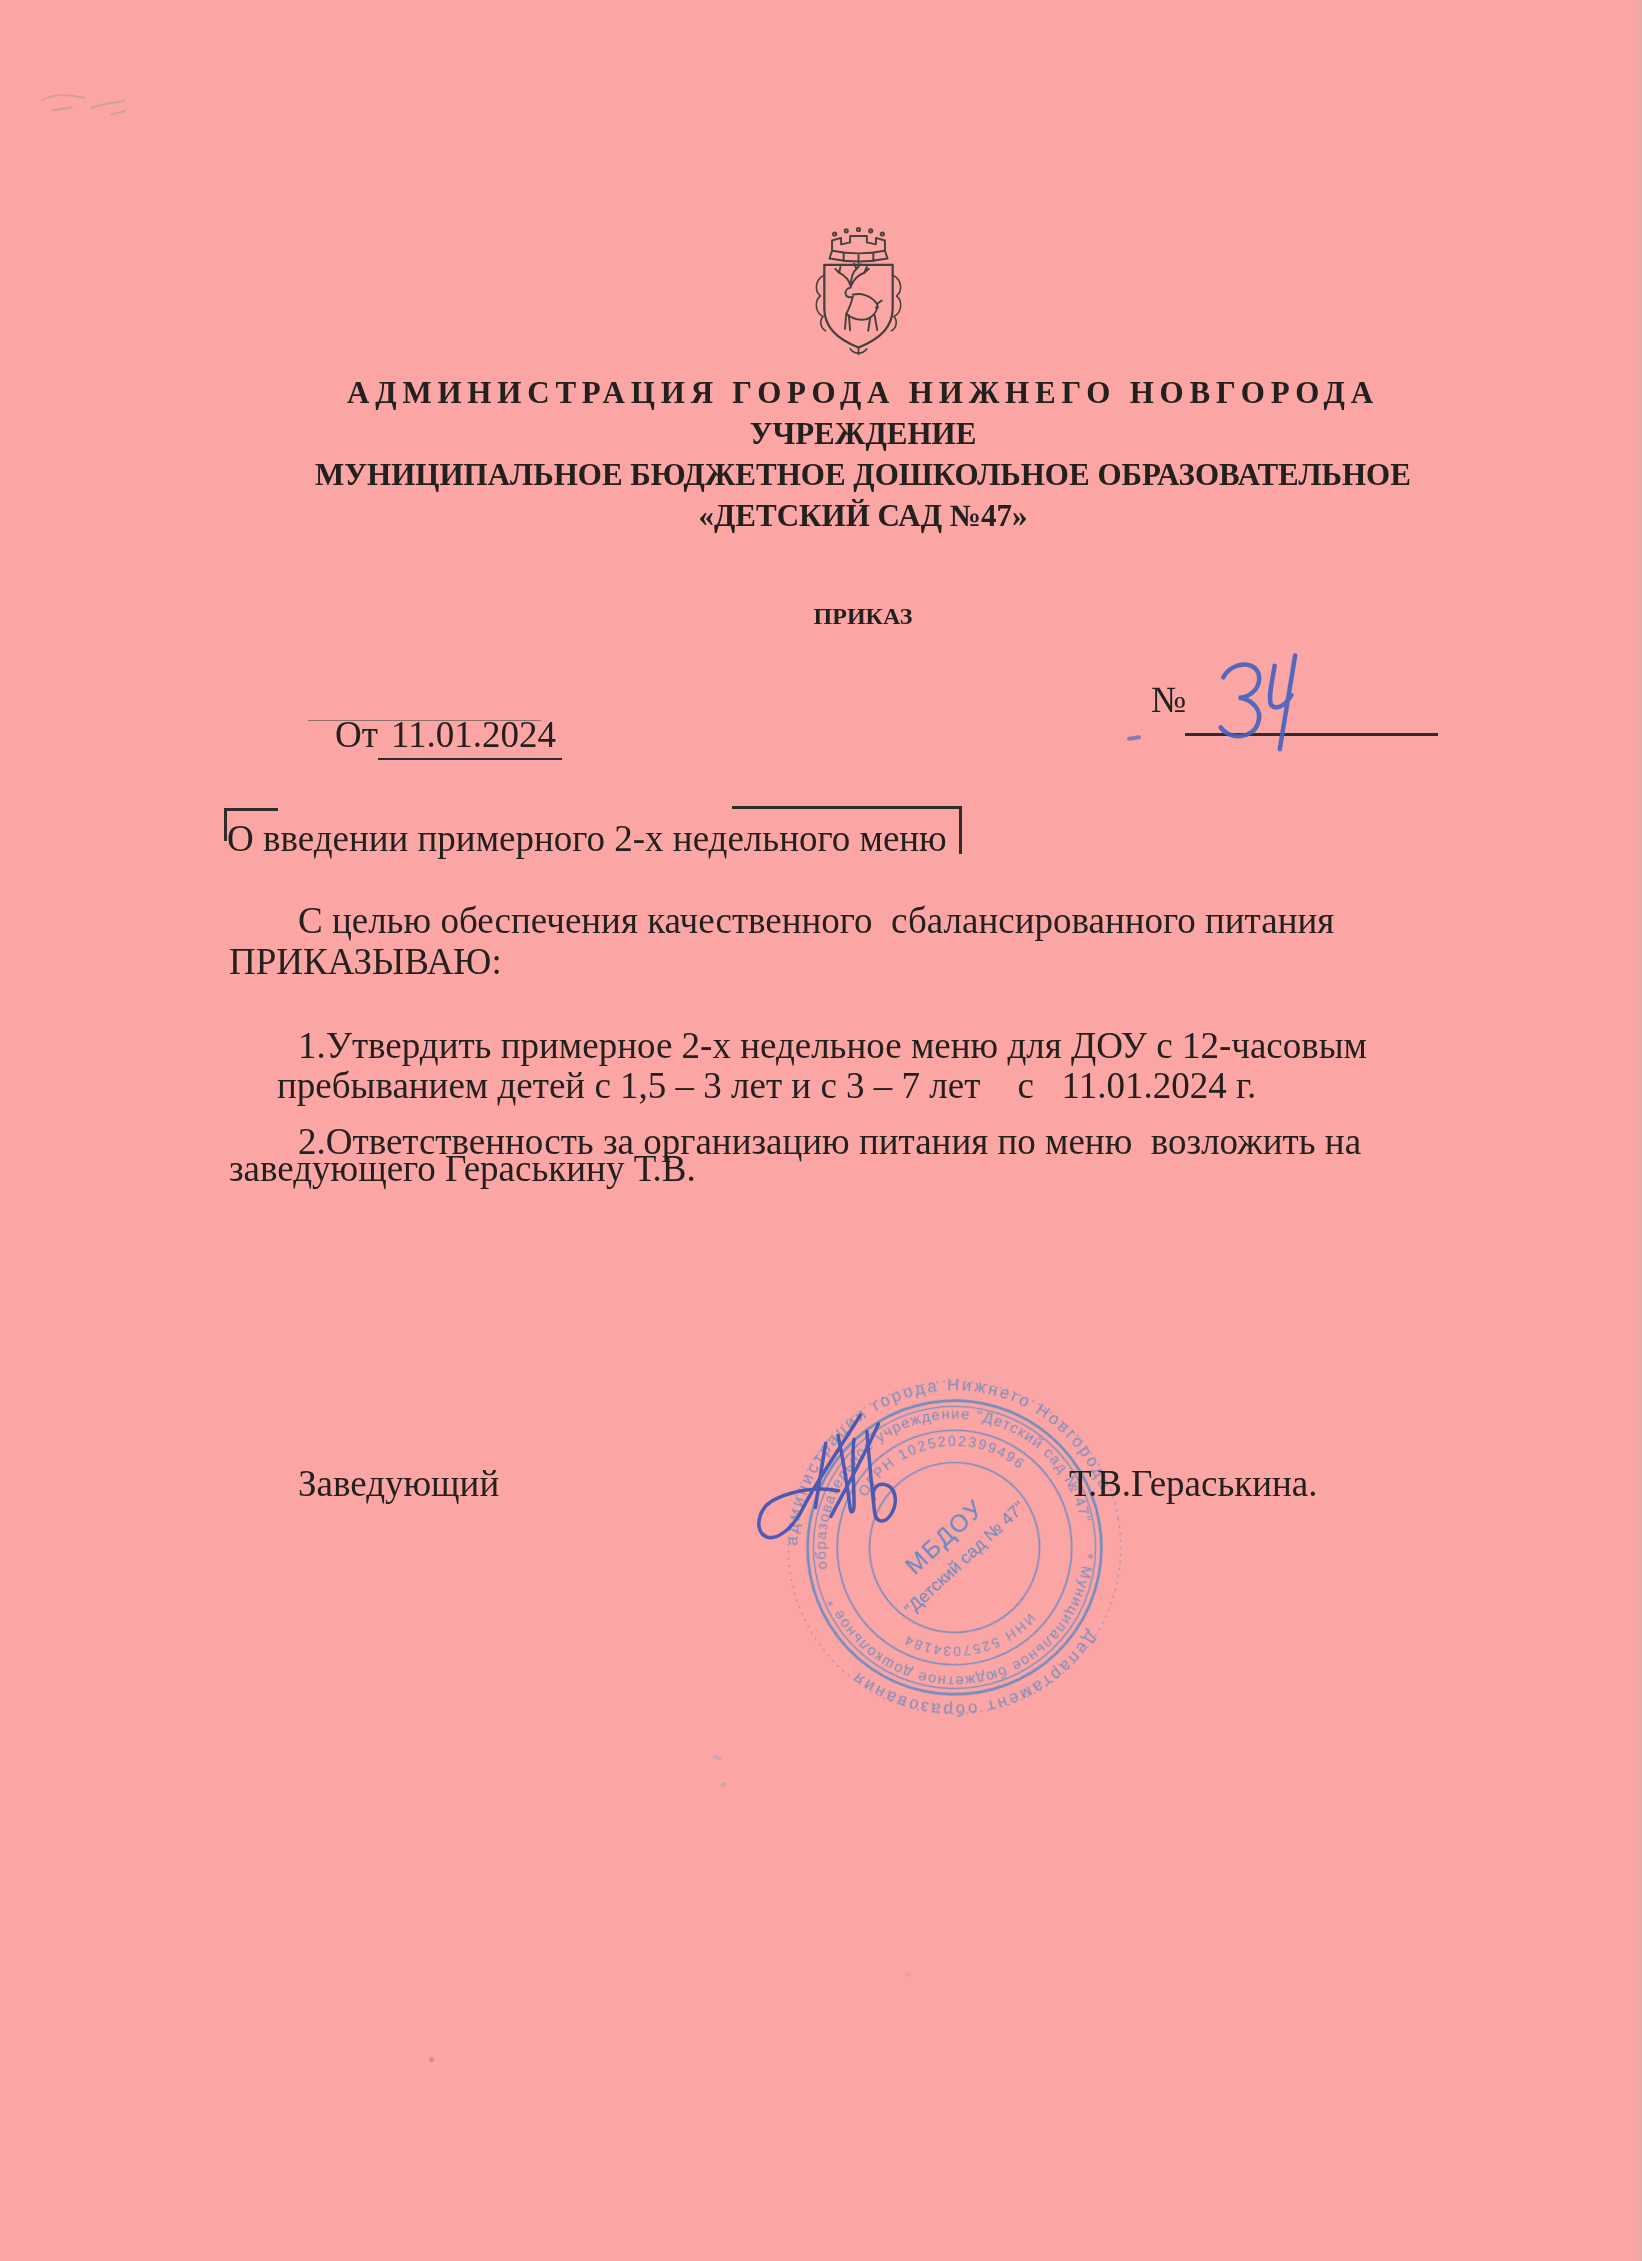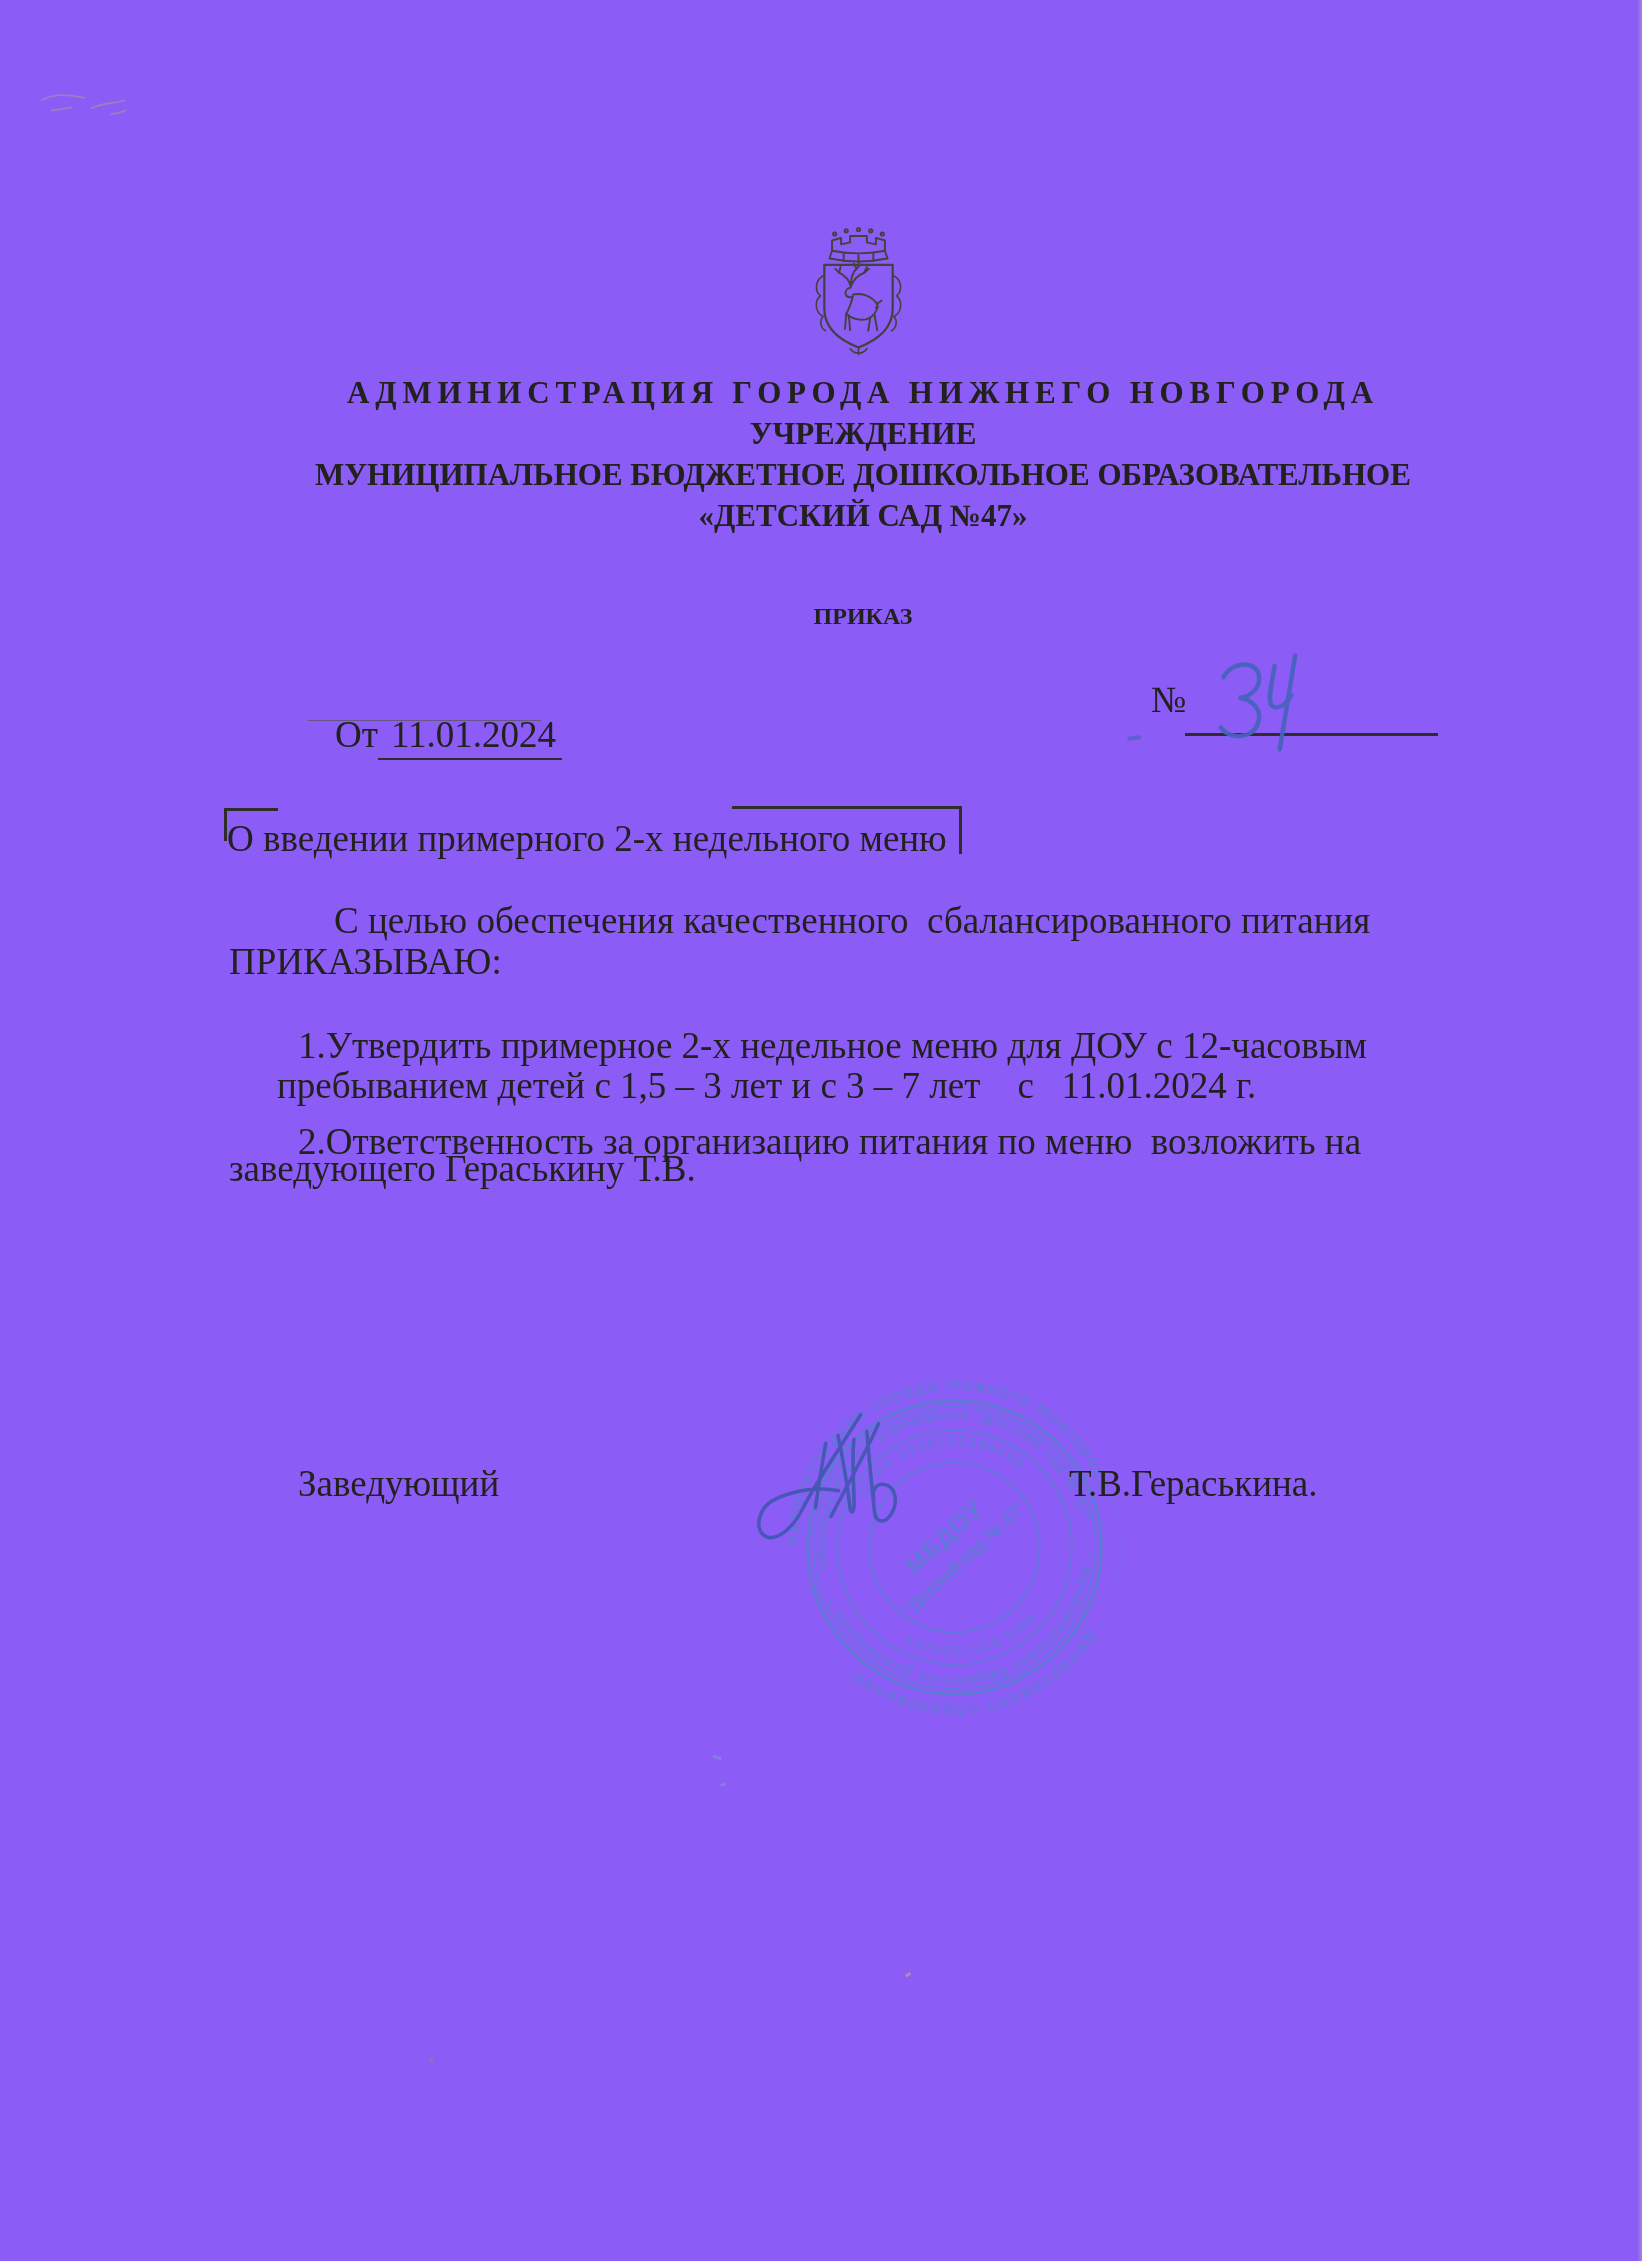--- a/index.html
+++ b/index.html
@@ -1,18 +1,18 @@
 <!DOCTYPE html>
 <html style="font-size:10.3px"><head>
 <meta charset="utf-8">
 <style>
   html,body{margin:0;padding:0;background:#e7e5e1;}
   .page{
     position:relative; width:1643px; height:2261px;
-    background:#8b5cf6; overflow:hidden;
+    background:#fca5a5; overflow:hidden;
     font-family:"Liberation Serif", serif; color:#22211e;
   }
   .tline{ position:absolute; white-space:pre; font-size:37px; line-height:1.1; }
   .center-block{ position:absolute; left:90px; width:1546px; text-align:center; }
   .hdr{ font-weight:bold; font-size:31px; line-height:41px; }
   .hdr-wide{ letter-spacing:5.8px; }
   .title{ font-weight:bold; font-size:24px; }
   .meta{ font-size:37px; }
   .date-val{ border-bottom:2.6px solid #2e2c29; padding:0 6.4px 3.2px 13px; }
   .rule{ position:absolute; background:#2e2d2a; }
@@ -105,21 +105,21 @@
       <path d="M148,10 C140,58 132,108 124,156"></path>
     </g>
   </svg>
 
   <div class="rule" style="left:224px;top:808px;width:54px;height:2.6px;"></div>
   <div class="rule" style="left:224px;top:808px;width:2.6px;height:33px;"></div>
   <div class="rule" style="left:732px;top:806px;width:229px;height:2.6px;"></div>
   <div class="rule" style="left:959px;top:806px;width:2.6px;height:48px;"></div>
   <div class="tline" style="left:227px;top:819px;font-family:Liberation Serif, serif;">О введении примерного 2-х недельного меню</div>
 
-  <div class="tline" style="left:298px;top:901px;margin-left:36px;">С целью обеспечения качественного  сбалансированного питания</div>
+  <div class="tline" style="left:298px;top:901px;">С целью обеспечения качественного  сбалансированного питания</div>
   <div class="tline" style="left:229px;top:942px;font-family:Liberation Serif, serif;">ПРИКАЗЫВАЮ:</div>
   <div class="tline" style="left:298px;top:1026px;">1.Утвердить примерное 2-х недельное меню для ДОУ с 12-часовым</div>
   <div class="tline" style="left:229px;top:1066px;margin-left:48px;">пребыванием детей с 1,5 – 3 лет и с 3 – 7 лет    с   11.01.2024 г.</div>
   <div class="tline" style="left:298px;top:1122px;">2.Ответственность за организацию питания по меню  возложить на</div>
   <div class="tline" style="left:229px;top:1149px;">заведующего Гераськину Т.В.</div>
 
   <div class="tline meta" style="left:298px;top:1464px;">Заведующий</div>
   <div class="tline meta name-line" style="left:1069px;top:1464px;">Т.В.Гераськина.</div>
 
   <svg class="stamp-svg" width="335" height="335" viewBox="0 0 520 520">

